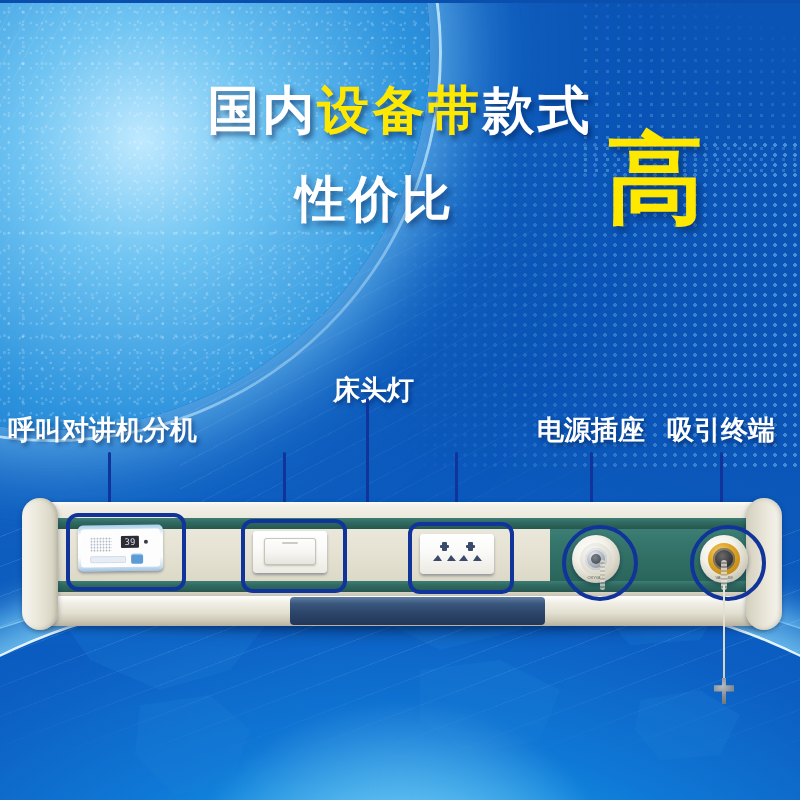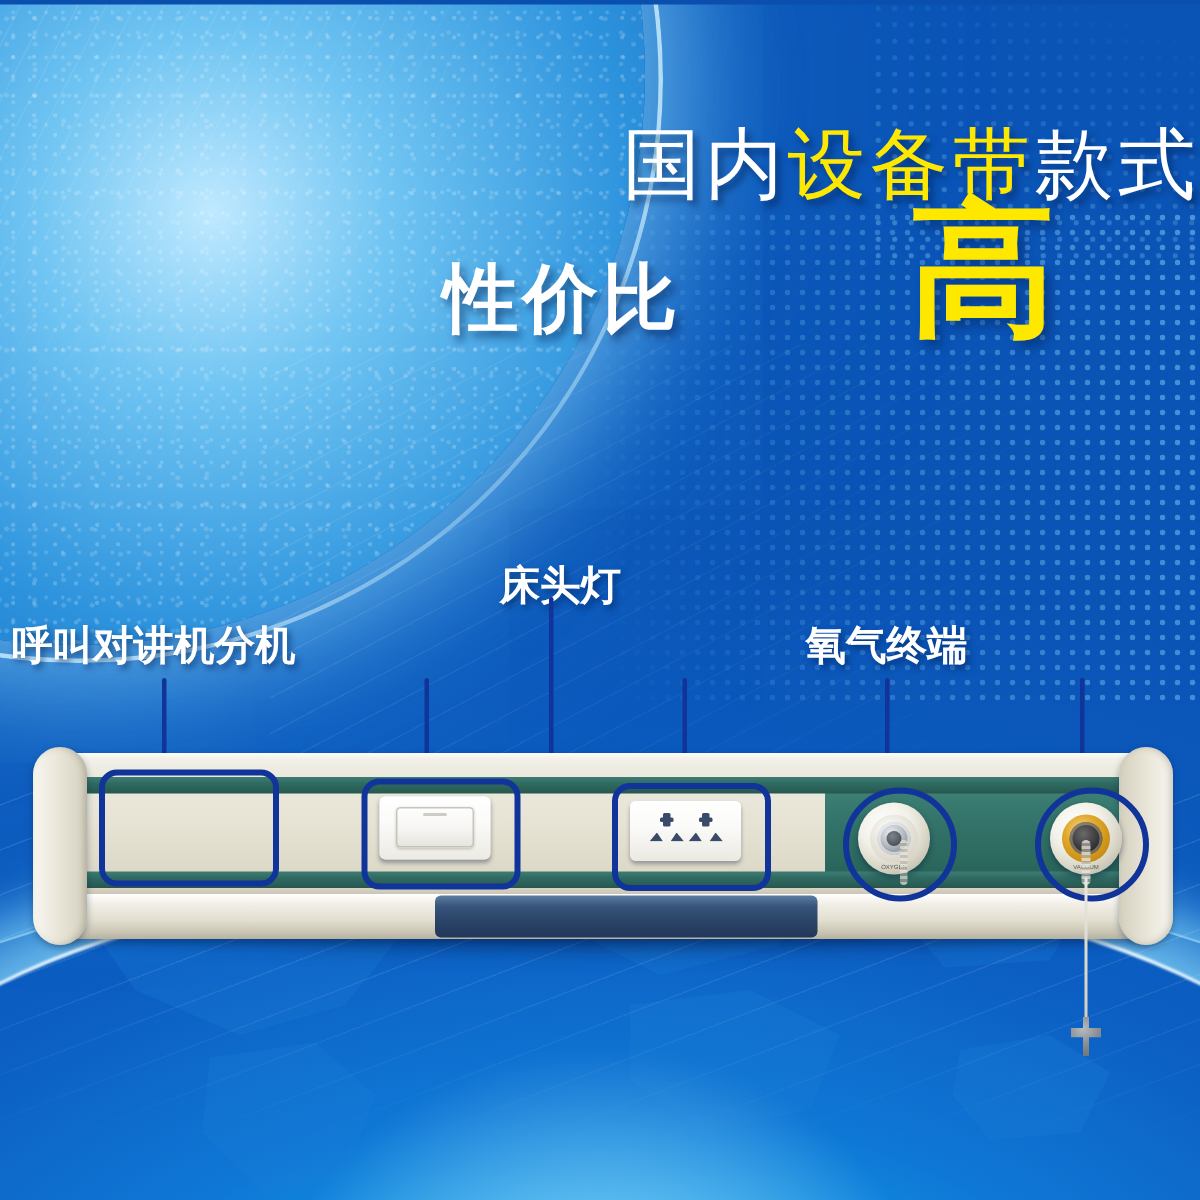--- a/index.html
+++ b/index.html
@@ -98,23 +98,22 @@
   .light-streak-b{
     position:absolute;left:0;bottom:30px;width:800px;height:260px;
     background:repeating-linear-gradient(-21deg, rgba(255,255,255,.10) 0 1px, transparent 1px 28px);
     mask-image:linear-gradient(0deg, transparent 0%, #000 60%);
     -webkit-mask-image:linear-gradient(0deg, transparent 0%, #000 60%);
   }
 
   
   .headline{position:absolute;left:0;top:84px;width:800px;text-align:center;}
   .h-line1{
-    font-size:52px;font-weight:normal;letter-spacing:3px;line-height:1;
+    font-size:52px;font-weight:bold;letter-spacing:3px;line-height:1;
     white-space:nowrap;
-    text-align:right;
   }
   .h-line1 .w{color:#ffffff;text-shadow:3px 4px 5px rgba(0,30,80,.55);}
   .h-line1 .y{color:#ffe800;text-shadow:3px 4px 5px rgba(0,30,80,.55);}
   .h-line2{position:absolute;left:0;top:74px;width:800px;}
   .h-sub{
     position:absolute;left:375px;top:8px;transform:translateX(-50%);
     font-size:50px;font-weight:bold;color:#fff;letter-spacing:3px;
     text-shadow:3px 4px 6px rgba(0,30,80,.55);white-space:nowrap;
   }
   .h-big{
@@ -327,37 +326,47 @@
   <div class="callout" style="left:8px;top:412px;">呼叫对讲机分机</div>
   <div class="leader" style="left:108px;top:452px;height:96px;"></div>
 
   <div class="leader" style="left:283px;top:452px;height:82px;"></div>
 
   <div class="callout" style="left:333px;top:372px;font-family:Liberation Mono, monospace;">床头灯</div>
   <div class="leader" style="left:366px;top:398px;height:200px;"></div>
 
   <div class="leader" style="left:455px;top:452px;height:85px;"></div>
 
-  <div class="callout" style="left:537px;top:412px;">氧气终端</div>
+  <div class="callout" style="left:537px;top:412px;">电源插座</div>
   <div class="leader" style="left:590px;top:452px;height:96px;"></div>
 
+  <div class="callout" style="left:667px;top:412px;">吸引终端</div>
   <div class="leader" style="left:720px;top:452px;height:96px;"></div>
 
   <div class="panel-wrap">
     <div class="panel-shadow"></div>
     <div class="panel-body"></div>
     <div class="green-block"></div>
     <div class="stripe stripe-top"></div>
     <div class="stripe stripe-bot"></div>
     <div class="rail"></div>
     <div class="rail-dark"></div>
     <div class="cap cap-l"></div>
     <div class="cap cap-r"></div>
   </div>
 
+  <div class="intercom">
+    <div class="ic-face">
+      <div class="ic-grille"></div>
+      <div class="ic-display">39</div>
+      <div class="ic-led"></div>
+      <div class="ic-bar"></div>
+      <div class="ic-btn"></div>
+    </div>
+  </div>
   <div class="hl-rect" style="left:66px;top:513px;width:112px;height:70px;"></div>
 
   <div class="switchplate">
     <div class="switchrocker"></div>
   </div>
   <div class="hl-rect" style="left:241px;top:519px;width:98px;height:66px;"></div>
 
   <div class="socketplate">
     <div class="sk sk-a">
       <span class="pin-top"></span>

